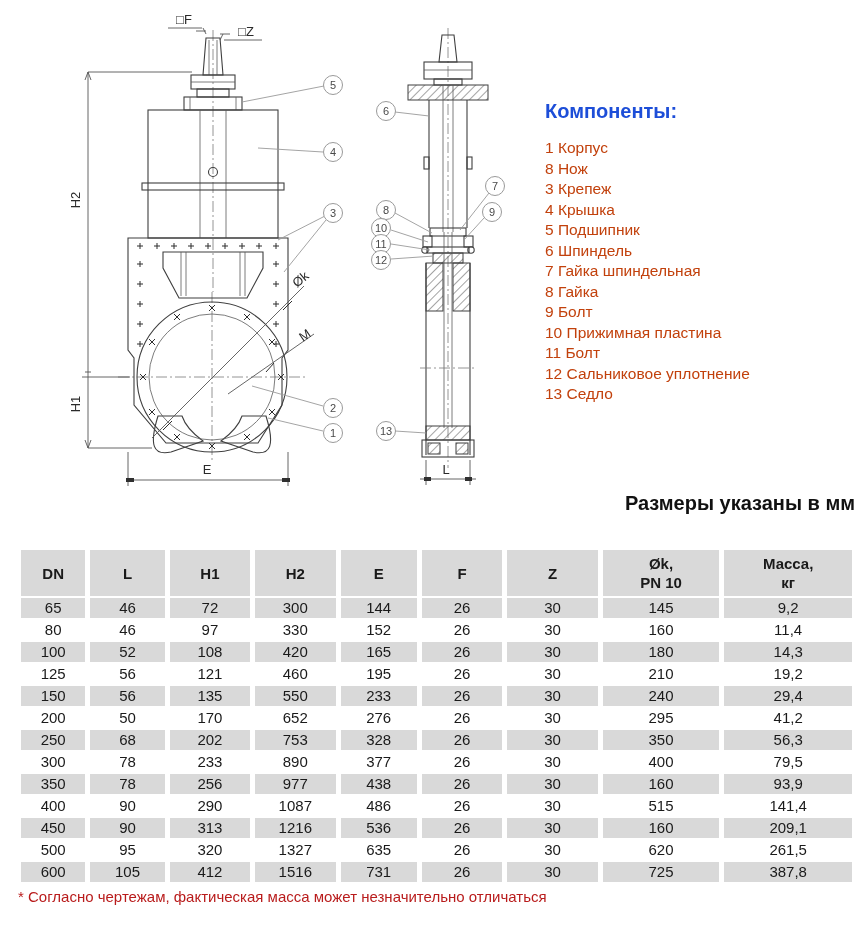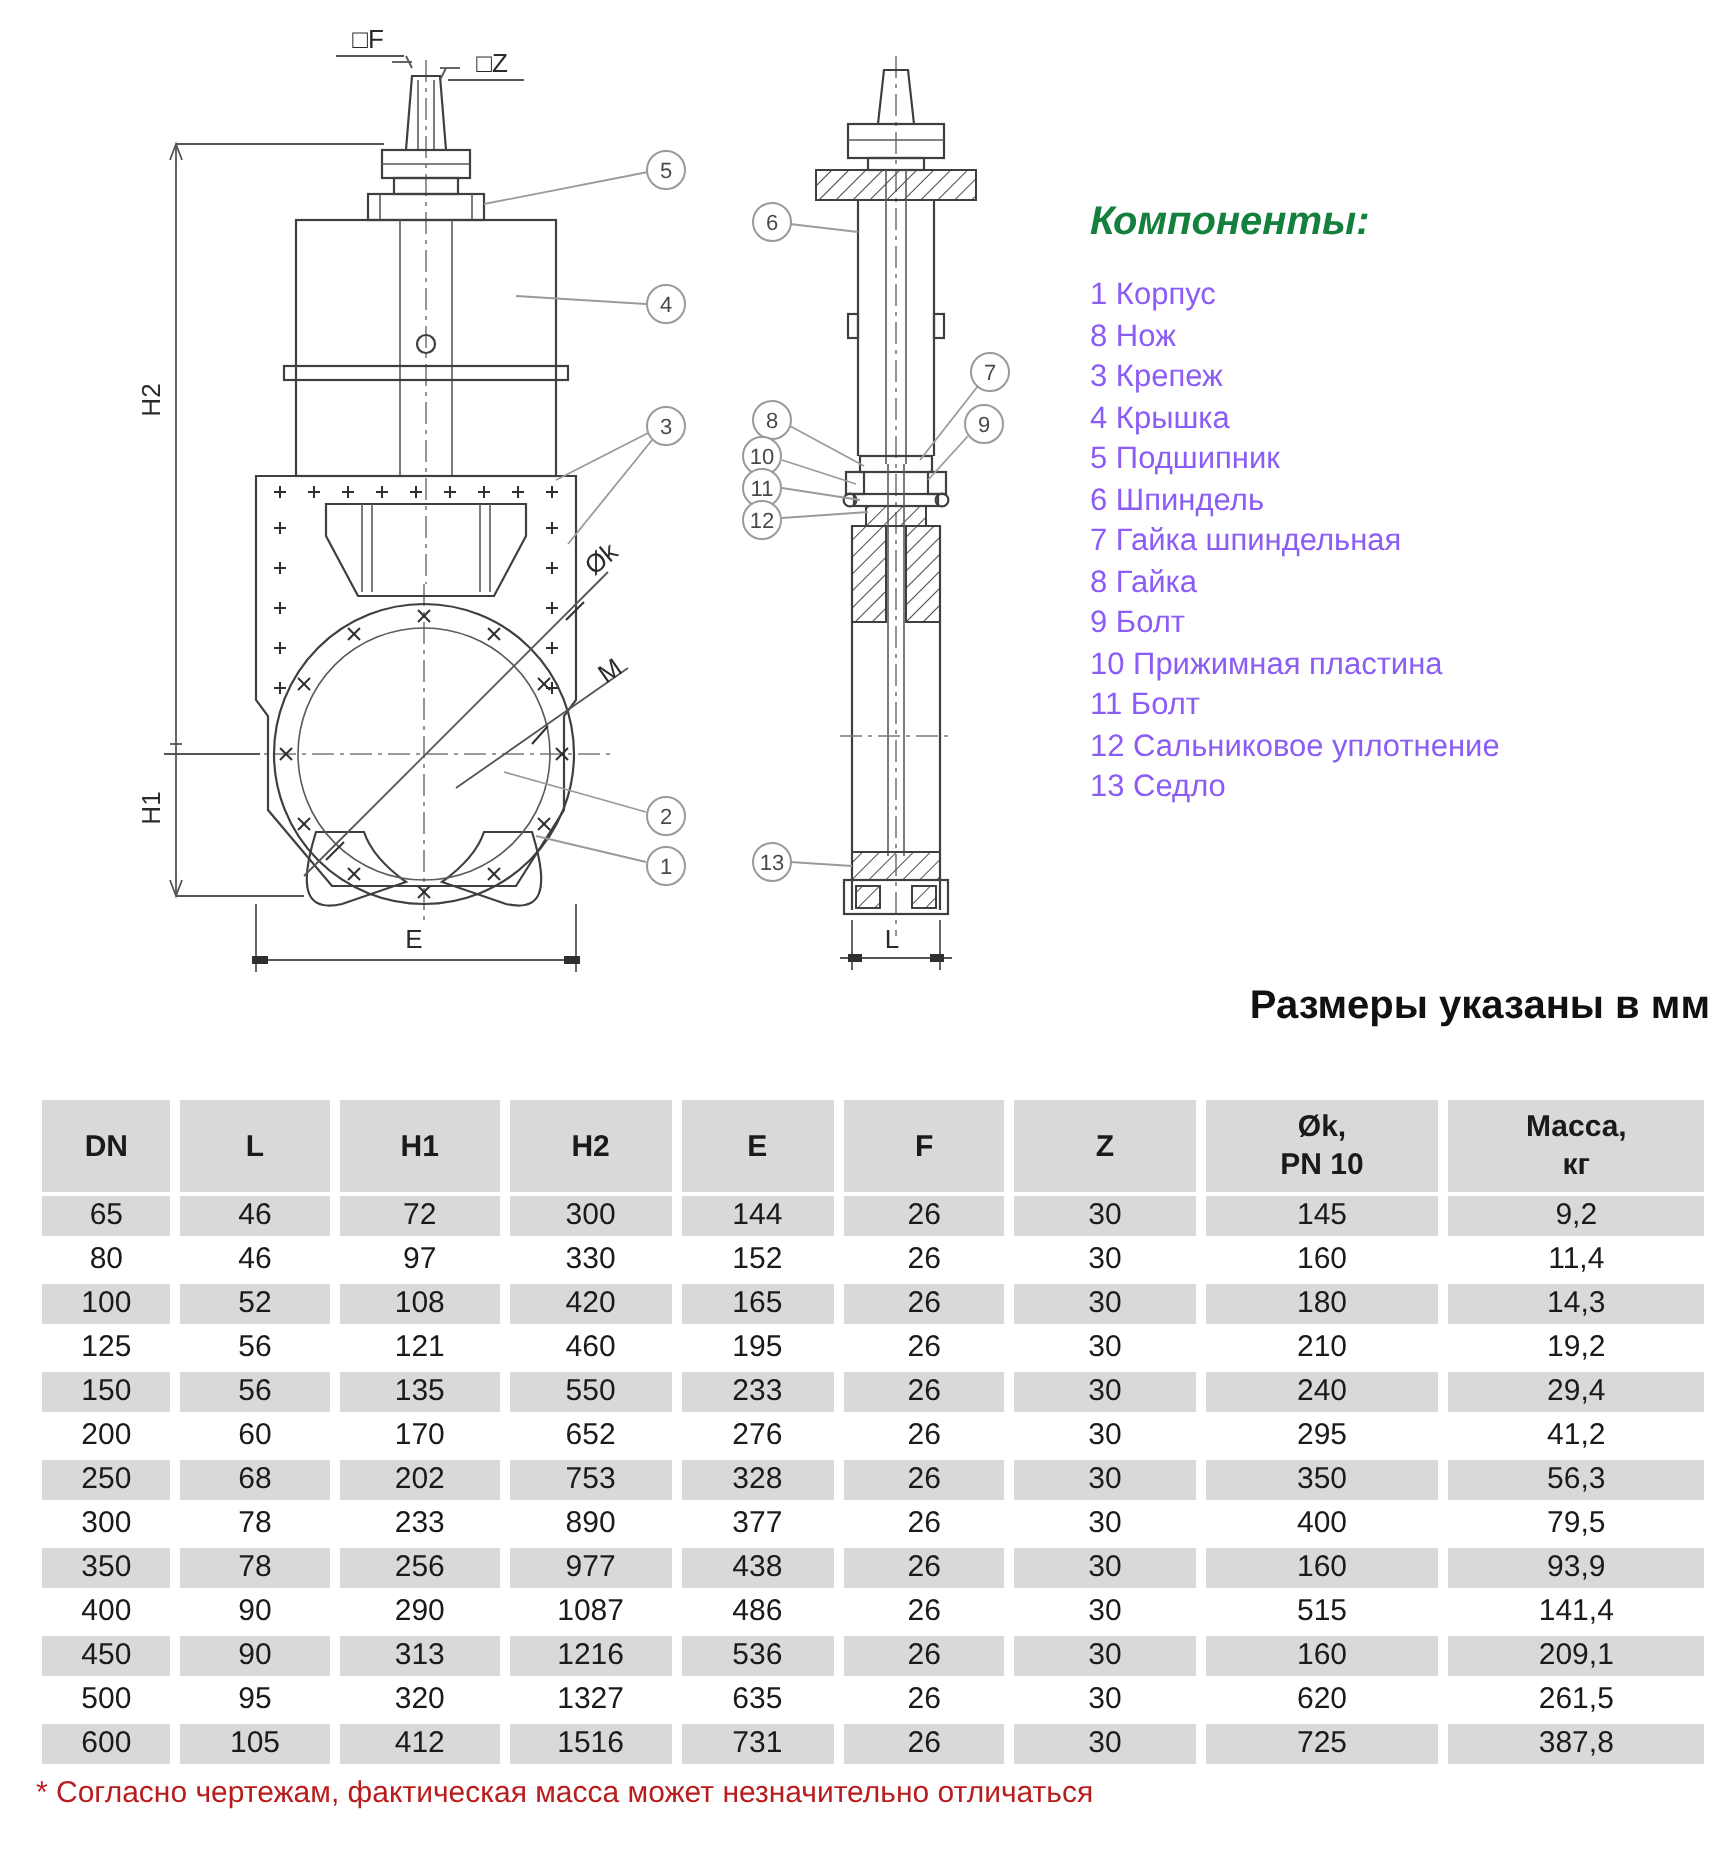--- a/index.html
+++ b/index.html
@@ -15,23 +15,23 @@
   .dim       { stroke:#555; stroke-width:0.9; fill:none; }
   .centerline{ stroke:#7a7a7a; stroke-width:0.8; fill:none; stroke-dasharray:11 3 2 3; }
   .callout-circle { fill:#fff; stroke:#9a9a9a; stroke-width:1; }
   .callout-num { font-size:11px; fill:#4a4a4a; text-anchor:middle; }
   .dim-label { font-size:13px; fill:#2a2a2a; }
   .hatched { fill:url(#hatch); stroke:#3f3f3f; stroke-width:1; }
   .boltline { stroke:#2f2f2f; stroke-width:1; }
 
   
   .components { position:absolute; left:545px; top:100px; width:300px; }
-  .components-title { font-size:20px; font-weight:bold; color:#15803d;font-style:italic; }
+  .components-title { font-size:20px; font-weight:bold; color:#1d4ed8; }
   .components-list { margin-top:15px; }
-  .comp-item { font-size:15.5px; line-height:20.5px; color:#8b5cf6; }
+  .comp-item { font-size:15.5px; line-height:20.5px; color:#c2410c; }
 
   
   .units-note { position:absolute; top:492px; left:18px; width:837px; text-align:right;
                 font-size:20px; font-weight:bold; color:#111; }
   .dim-table { position:absolute; left:16px; top:516px; width:841px;
                border-collapse:separate; border-spacing:5px 2px; table-layout:fixed;margin-top:32px; }
   .dim-table th { background:#d9d9d9; font-size:15px; font-weight:bold; text-align:center;
                   vertical-align:middle; height:46px; line-height:19px; padding:0; }
   .dim-table td { font-size:15px; text-align:center; vertical-align:middle; height:20px;
                   padding:0; line-height:20px; }
@@ -421,21 +421,21 @@
           <td>135</td>
           <td>550</td>
           <td>233</td>
           <td>26</td>
           <td>30</td>
           <td>240</td>
           <td>29,4</td>
         </tr>
         <tr class="odd">
           <td>200</td>
-          <td>60</td>
+          <td>50</td>
           <td>170</td>
           <td>652</td>
           <td>276</td>
           <td>26</td>
           <td>30</td>
           <td>295</td>
           <td>41,2</td>
         </tr>
         <tr class="even">
           <td>250</td>

